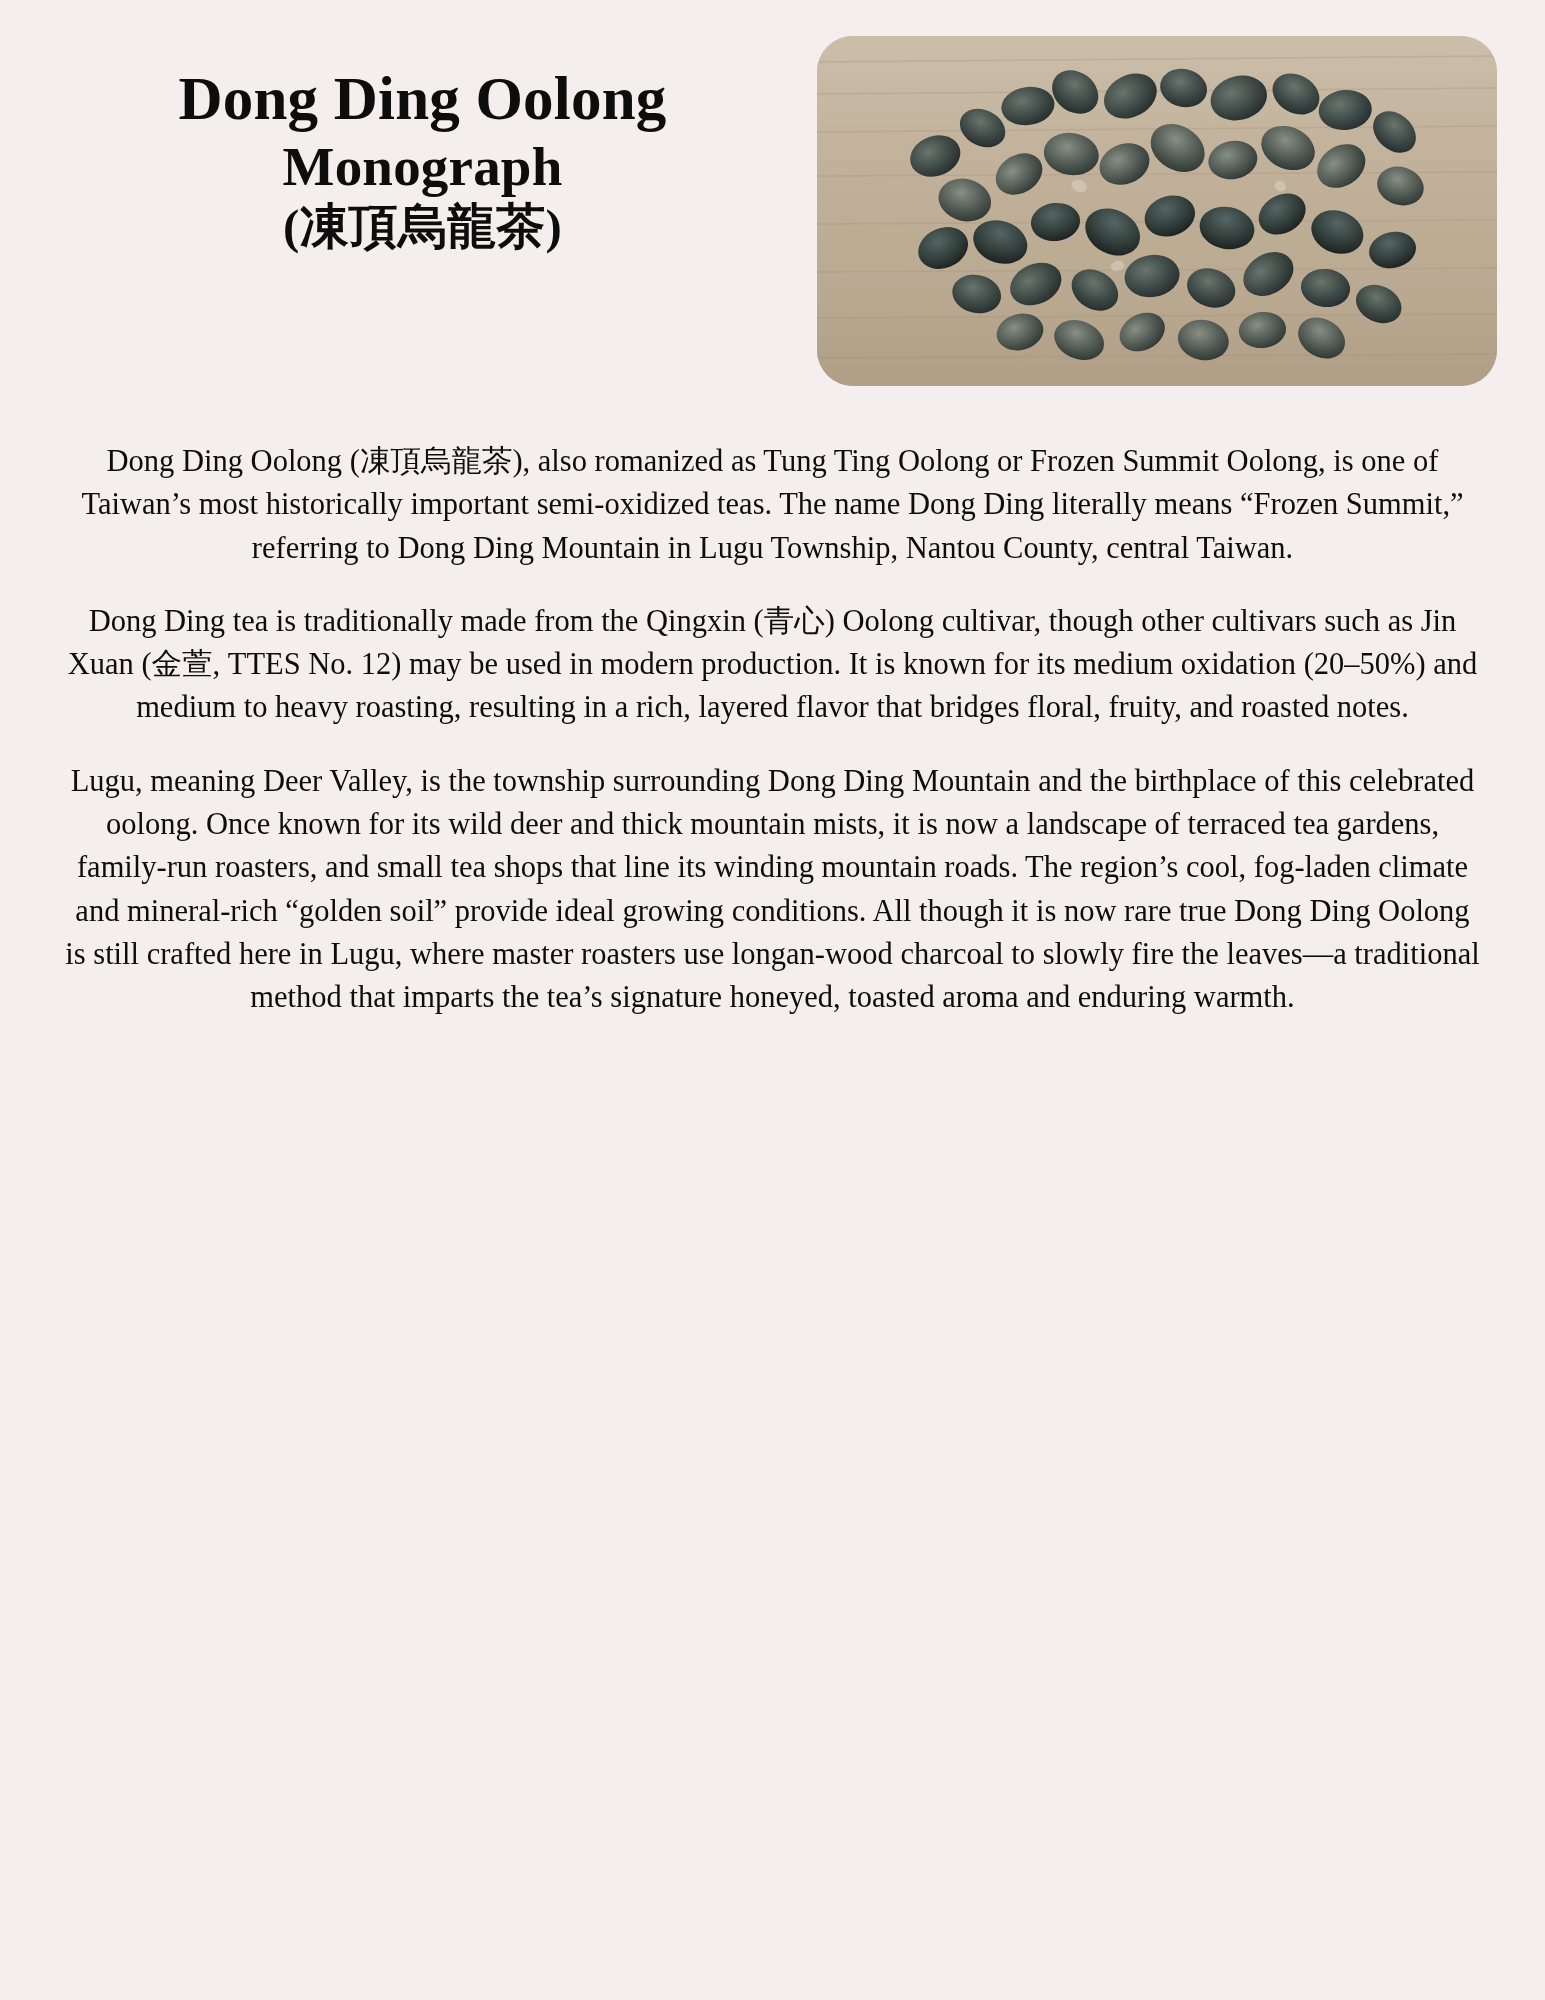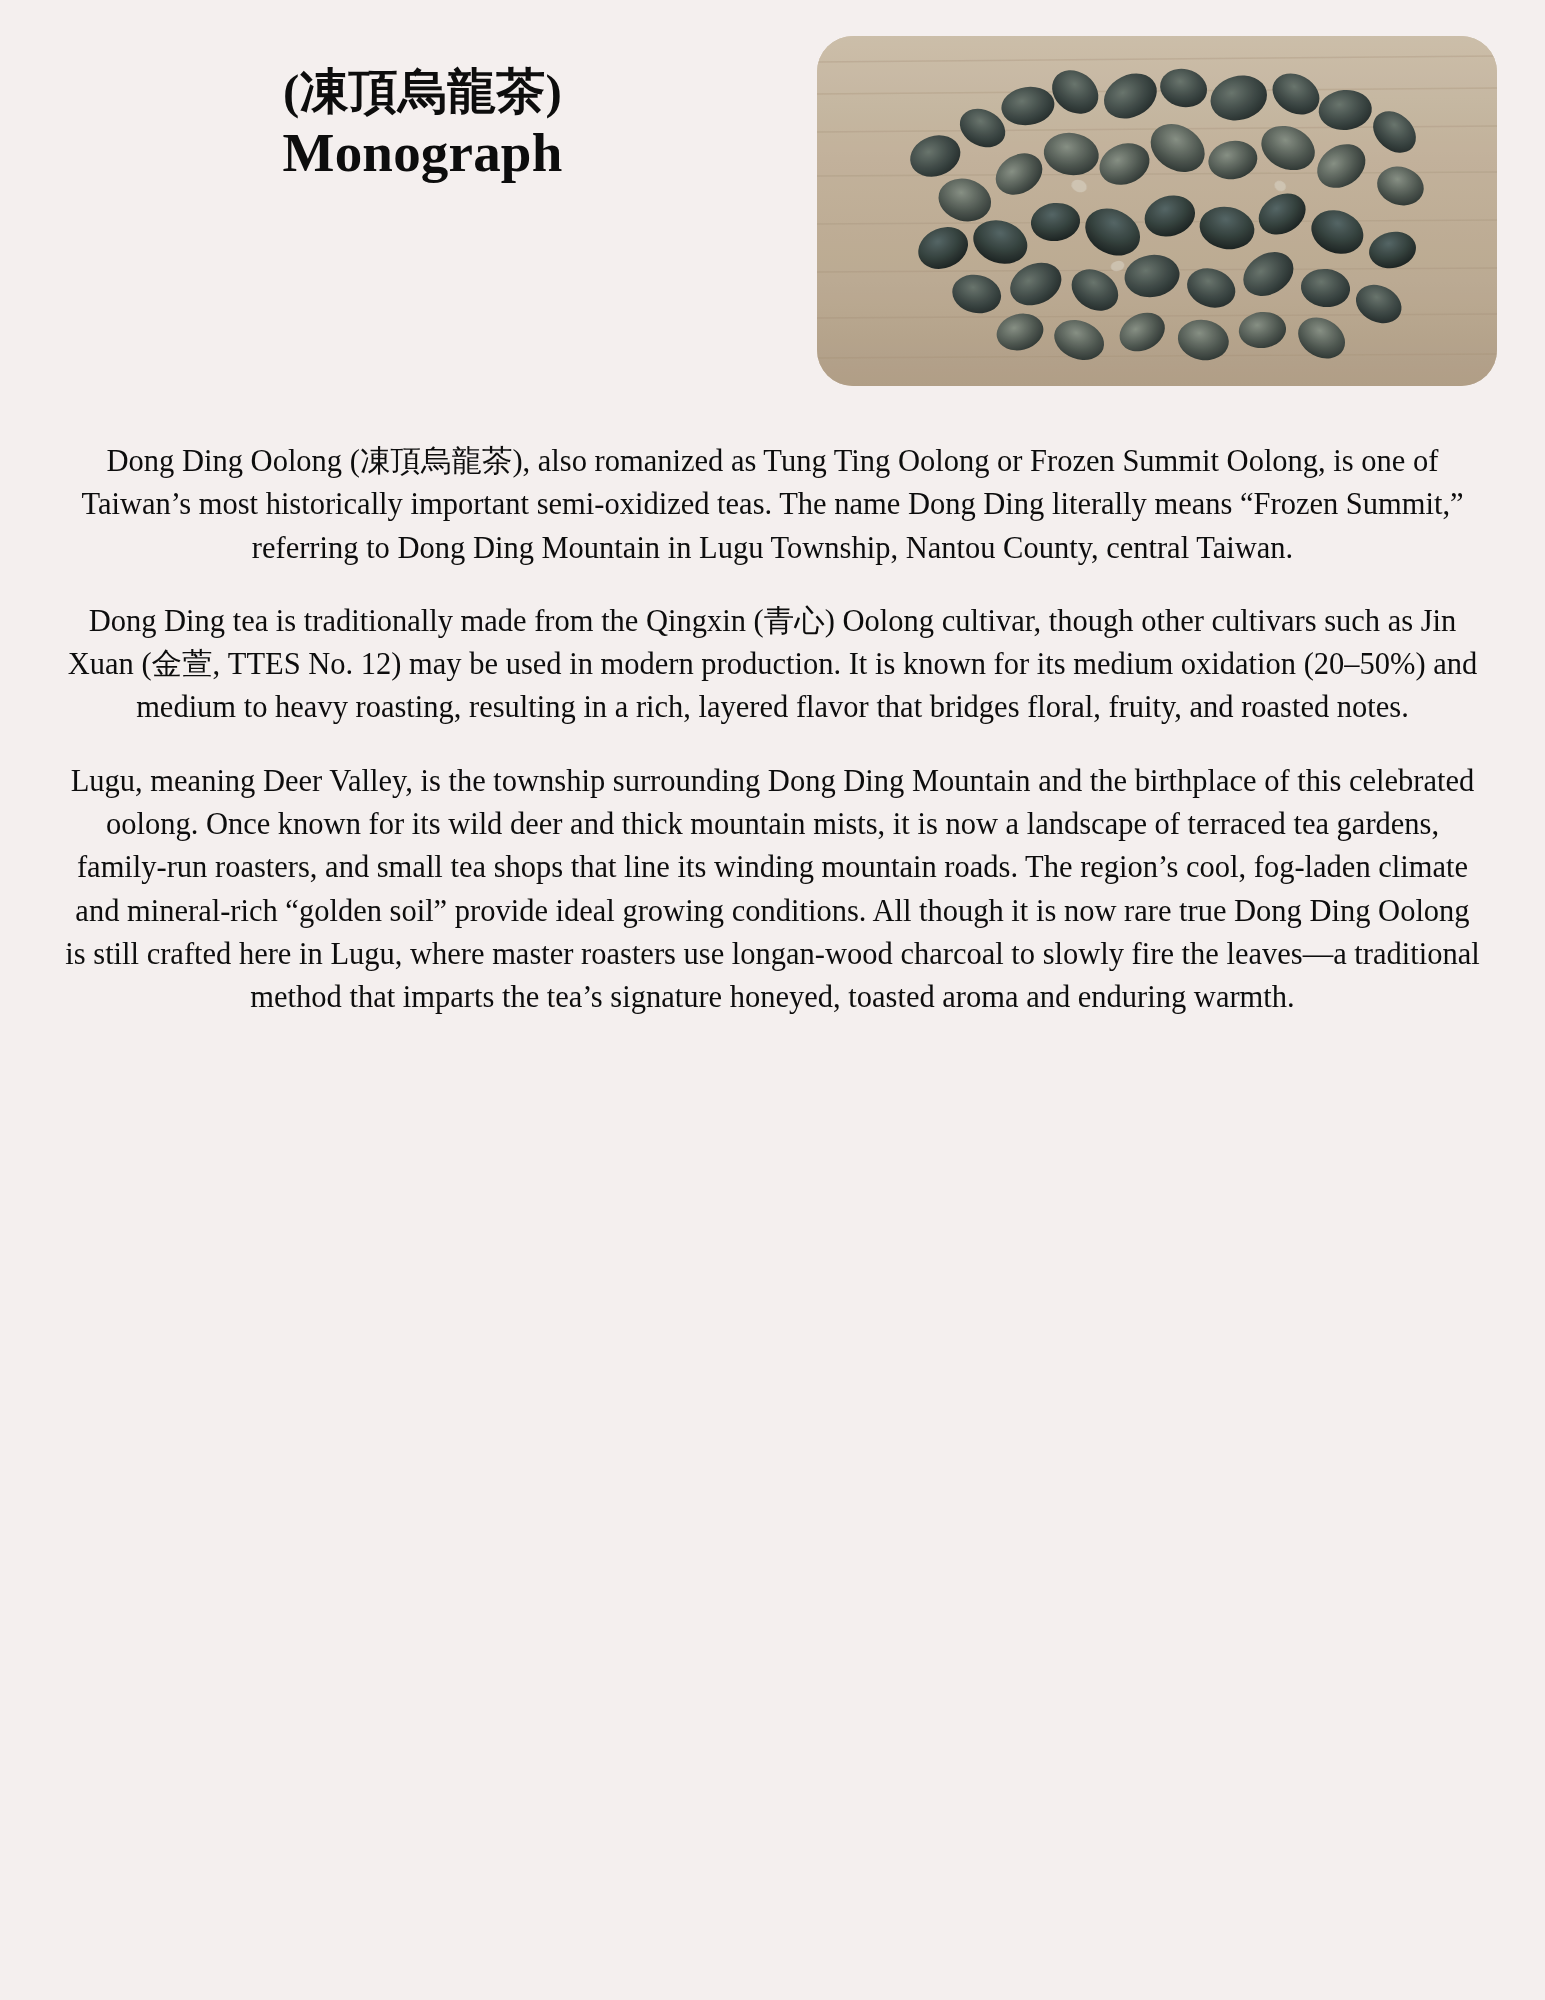--- a/index.html
+++ b/index.html
@@ -80,22 +80,23 @@
   }
 </style>
 </head>
 <body>
 
 <div class="page">
 
   <div class="header">
 
     <div class="title-block">
+      <div class="title-line l1">Dong Ding Oolong</div>
+      <div class="title-line l3">Monograph</div>
       <div class="title-line l2">(凍頂烏龍茶)</div>
-      <div class="title-line l3">Monograph</div>
     </div>
 
     <div class="hero-photo">
       <svg viewBox="0 0 690 350" preserveAspectRatio="none" aria-hidden="true">
         <defs>
           <linearGradient id="board" x1="0" y1="0" x2="0" y2="1">
             <stop offset="0%" stop-color="#d9cbb6"></stop>
             <stop offset="35%" stop-color="#cdbda6"></stop>
             <stop offset="70%" stop-color="#c6b49c"></stop>
             <stop offset="100%" stop-color="#b9a68e"></stop>

